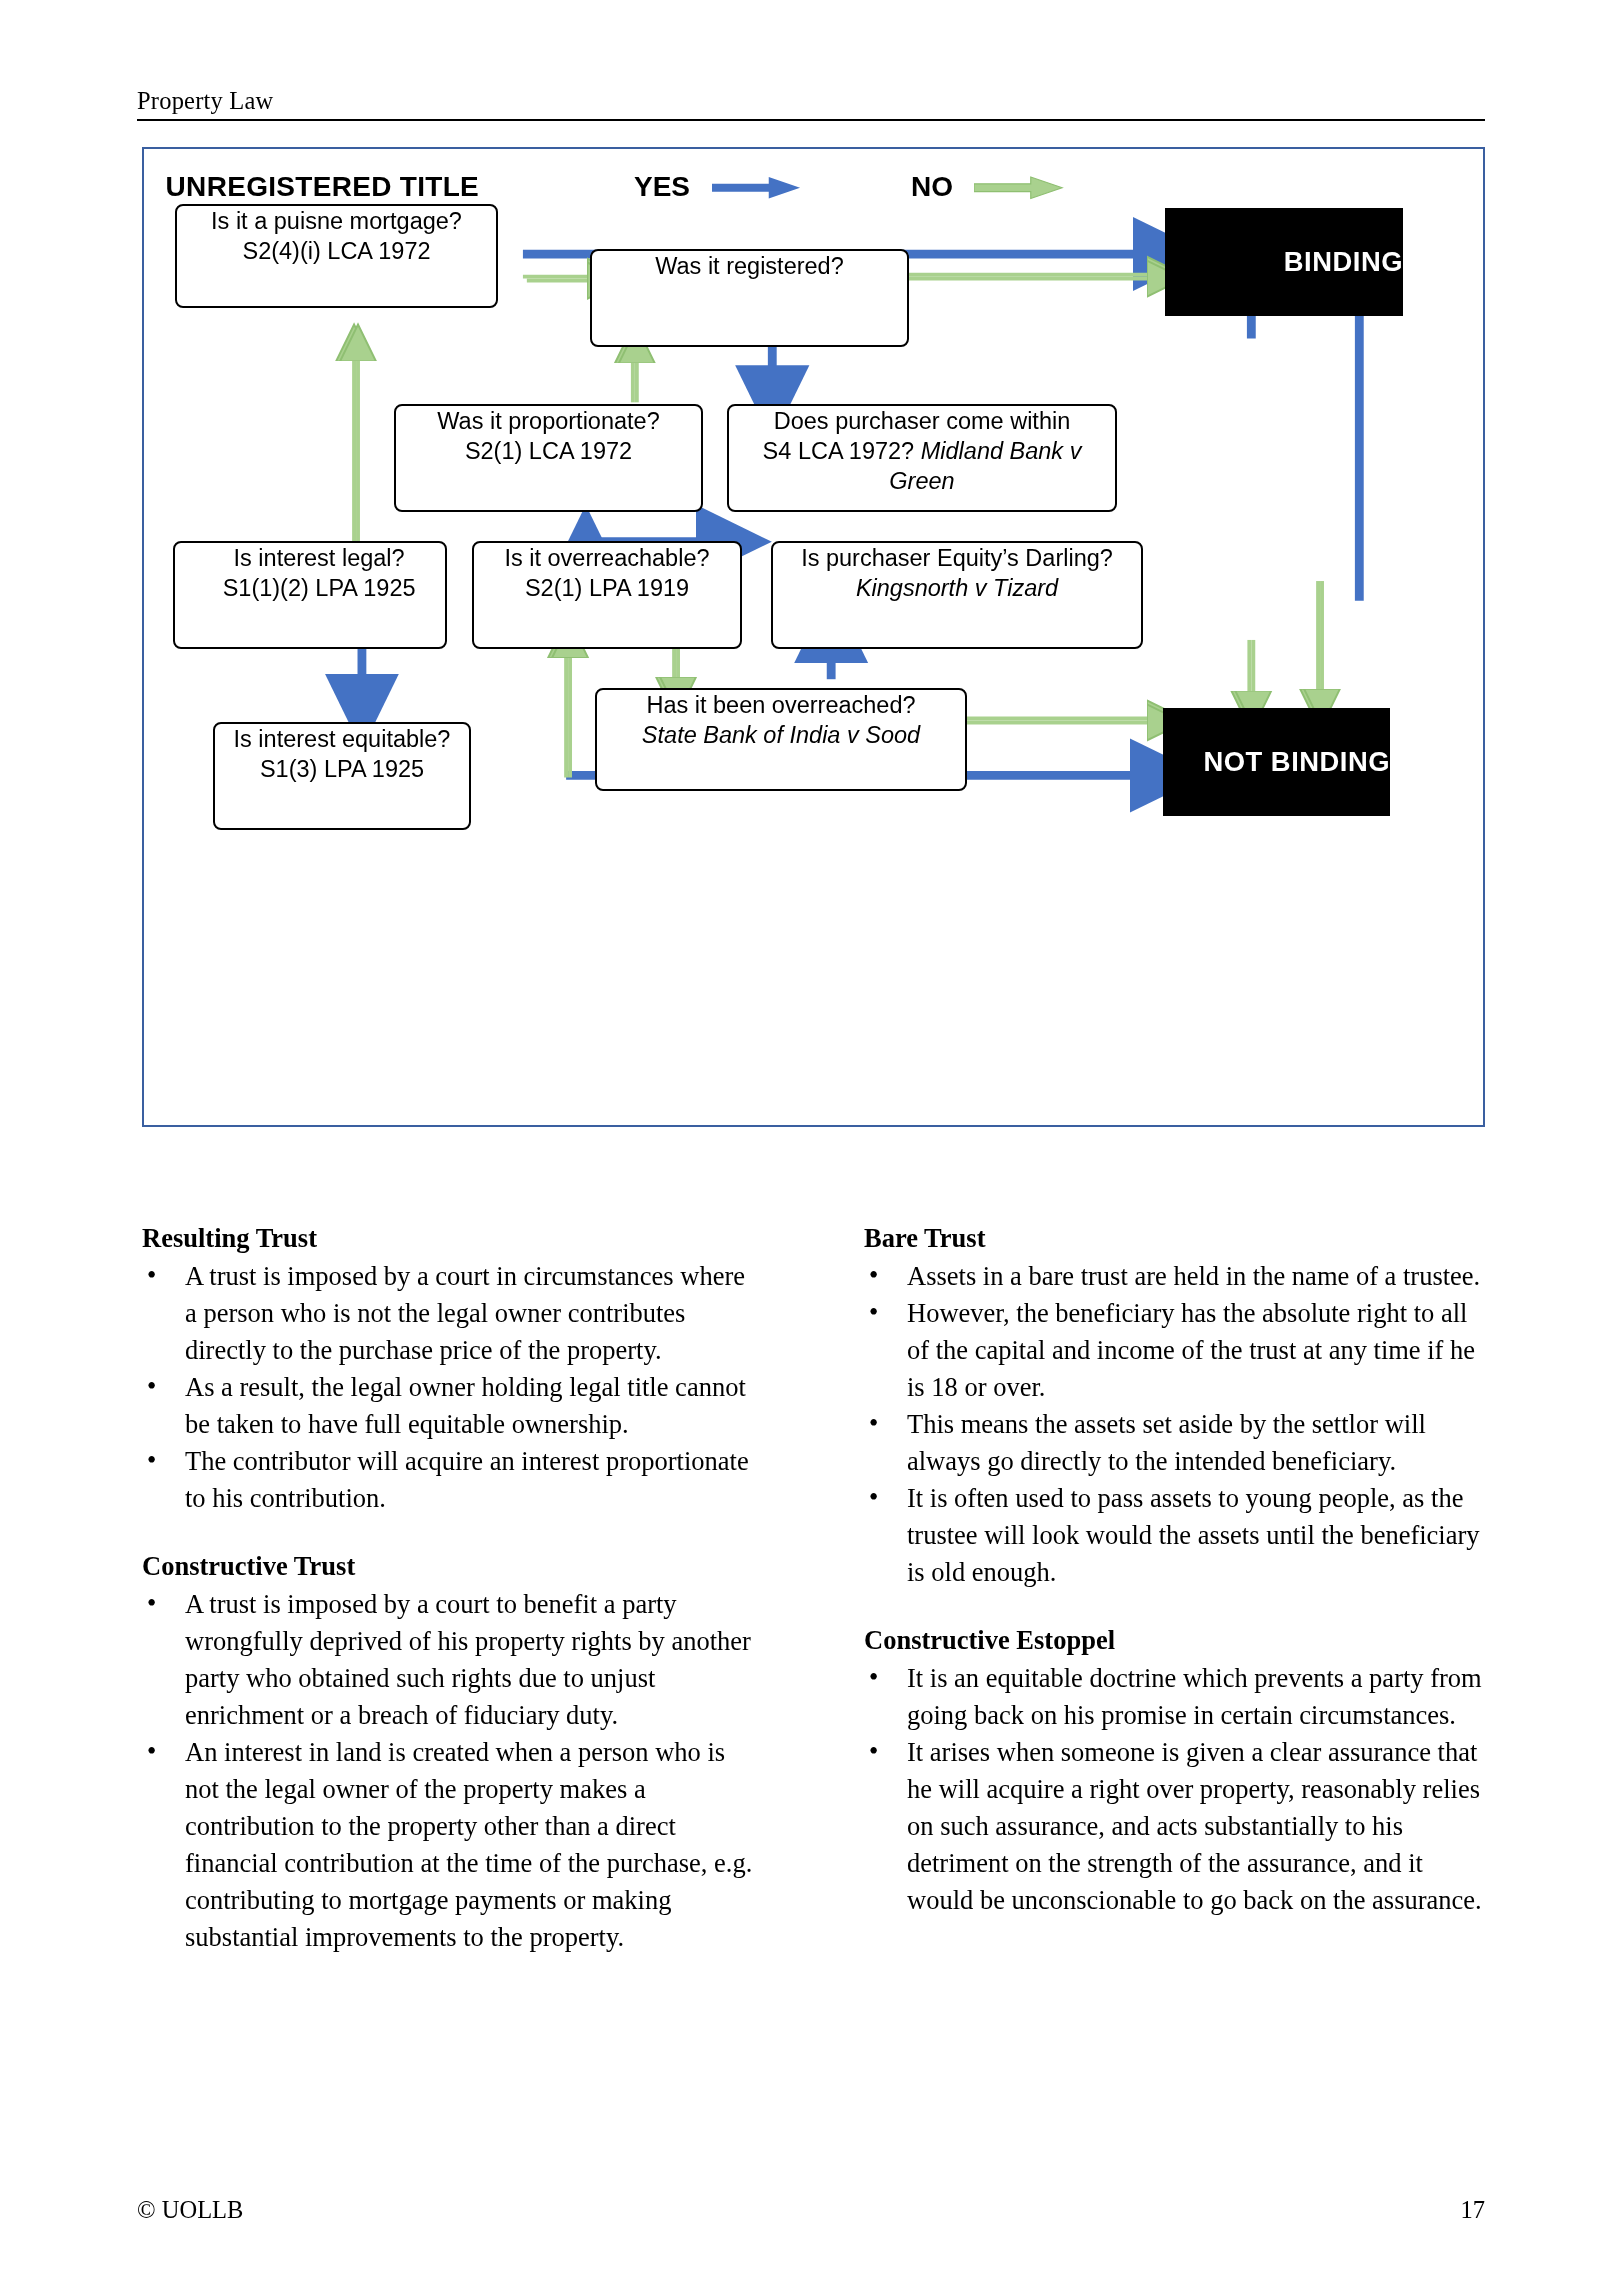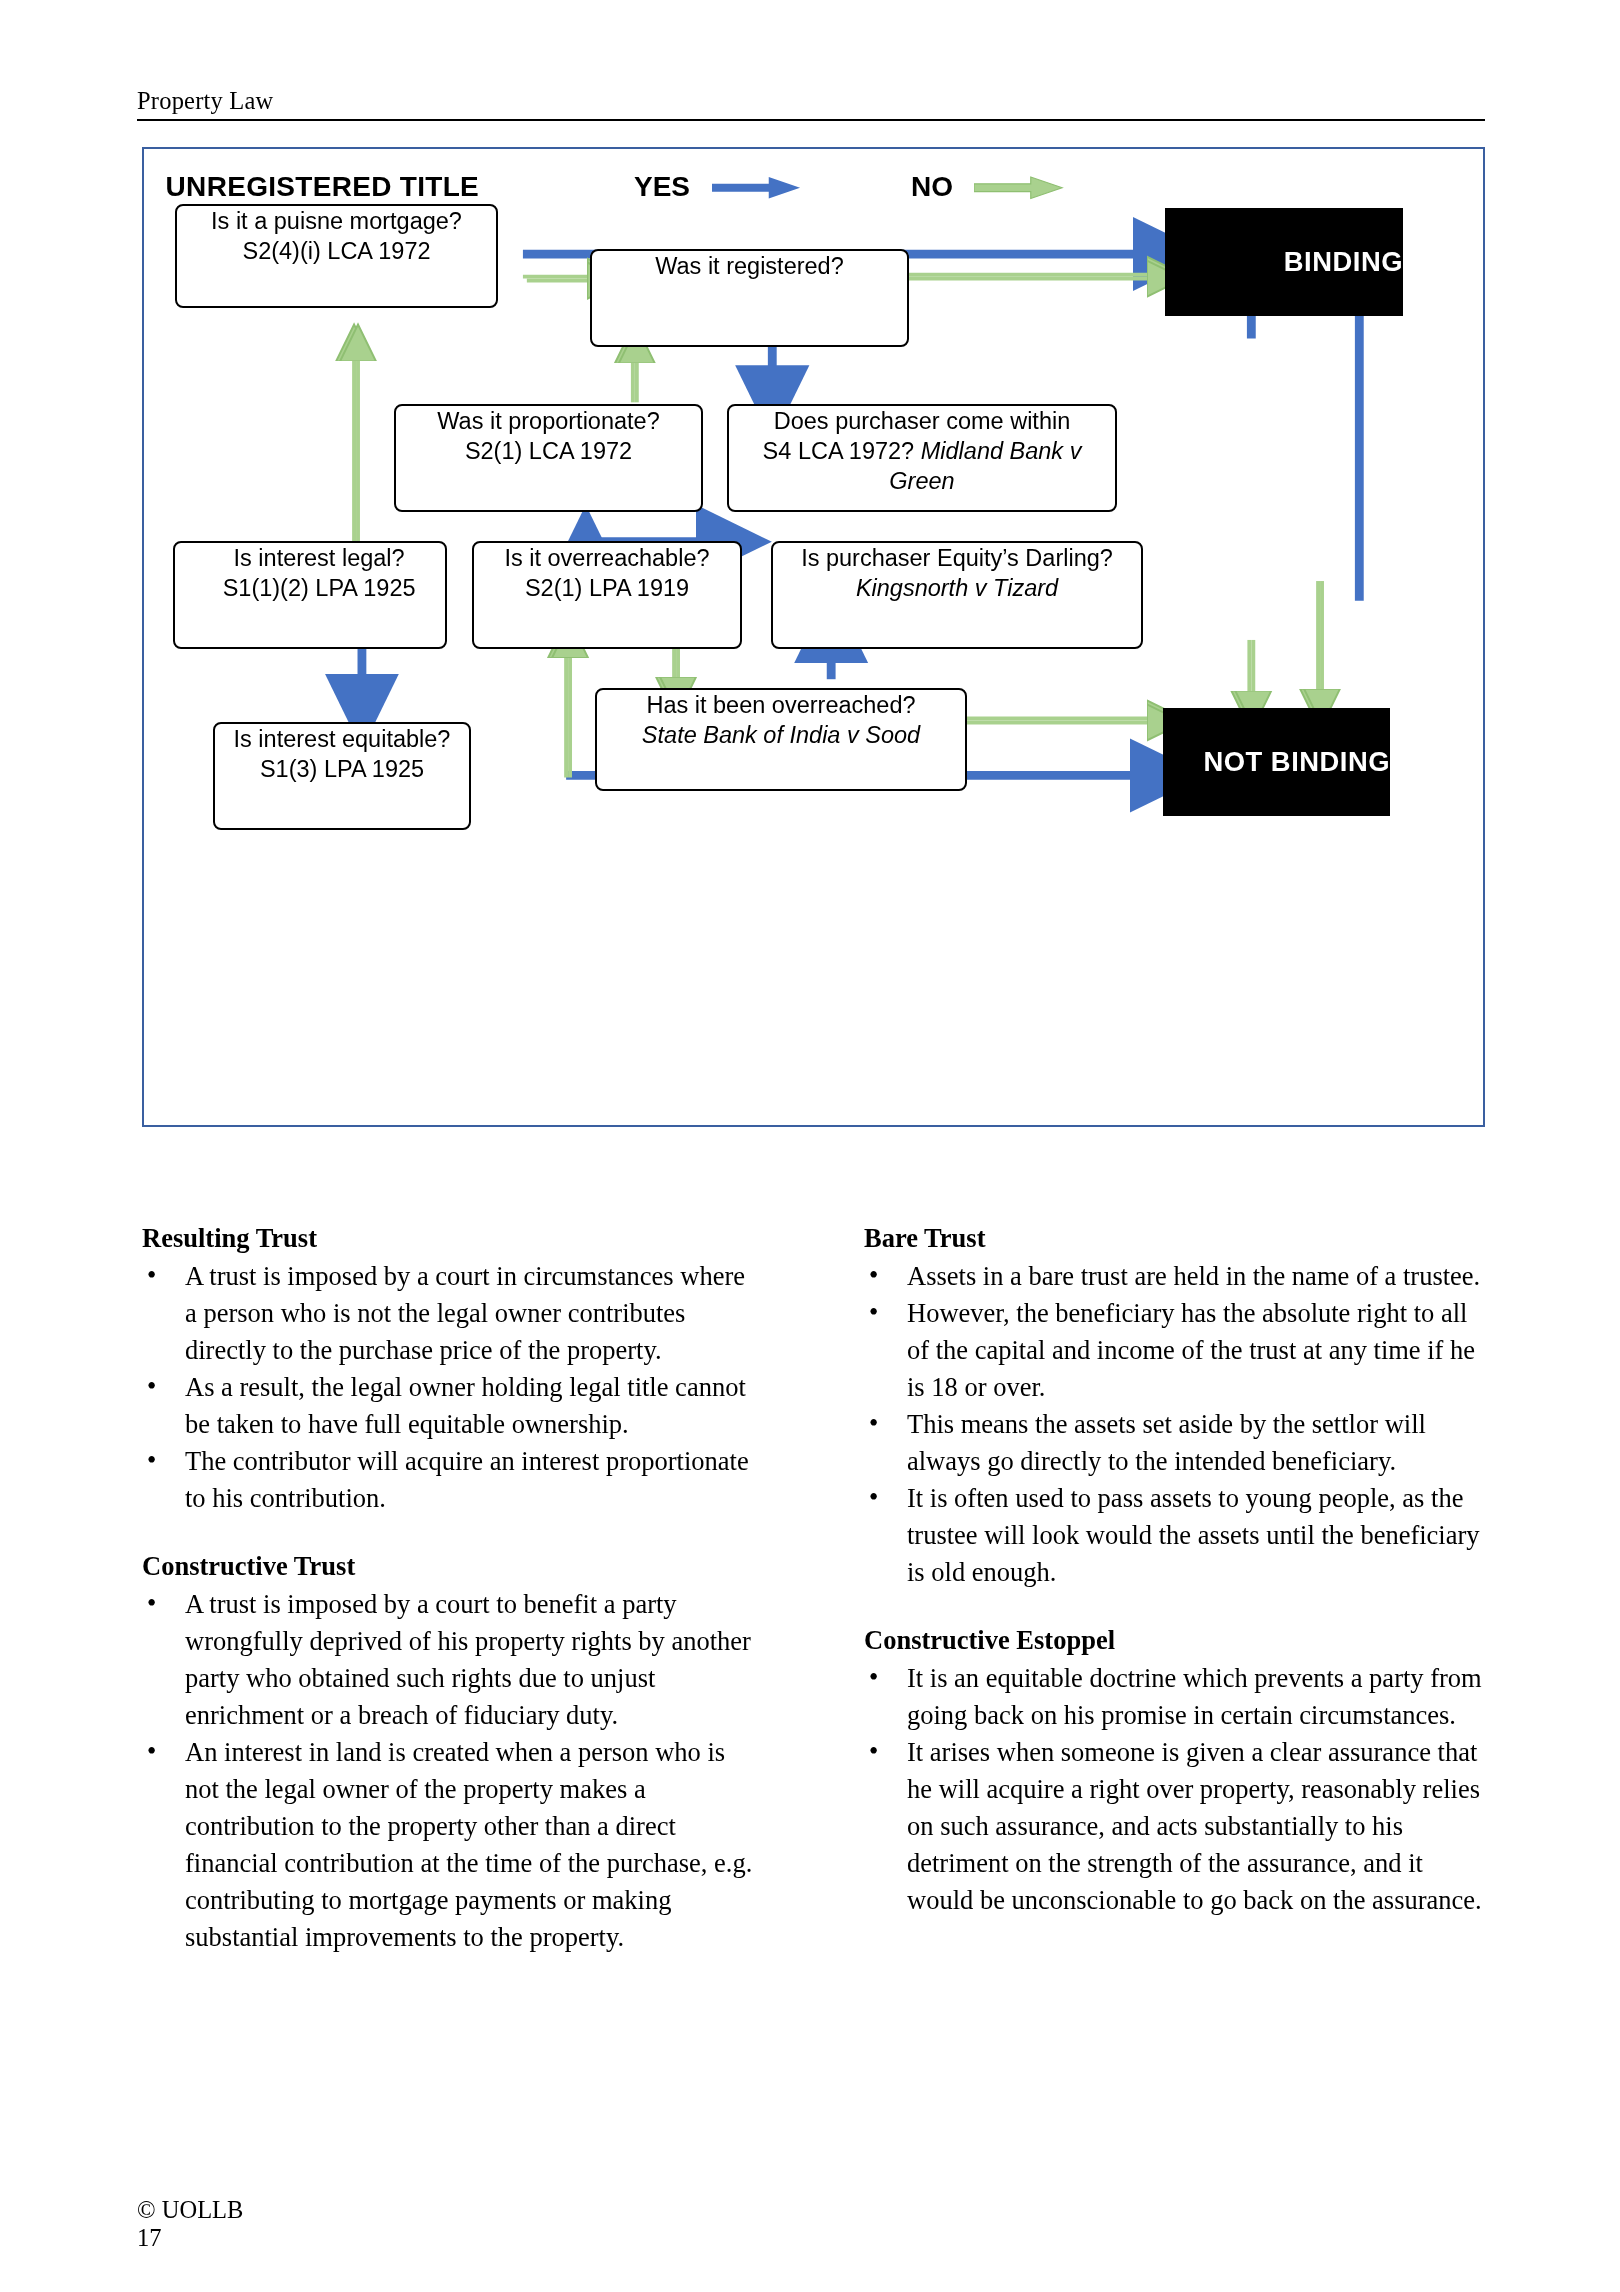--- a/index.html
+++ b/index.html
@@ -157,21 +157,20 @@
   
   #footer {
     position: absolute;
     left: 137px;
     top: 2196px;
     width: 1348px;
     display: flex;
     justify-content: space-between;
     font-family: "Liberation Serif", serif;
     font-size: 24.5px;
-    flex-direction: column;
   }
 </style>
 </head>
 <body>
 
 <div id="header">
   <div class="header-title">Property Law</div>
   <div class="header-rule"></div>
 </div>
 

